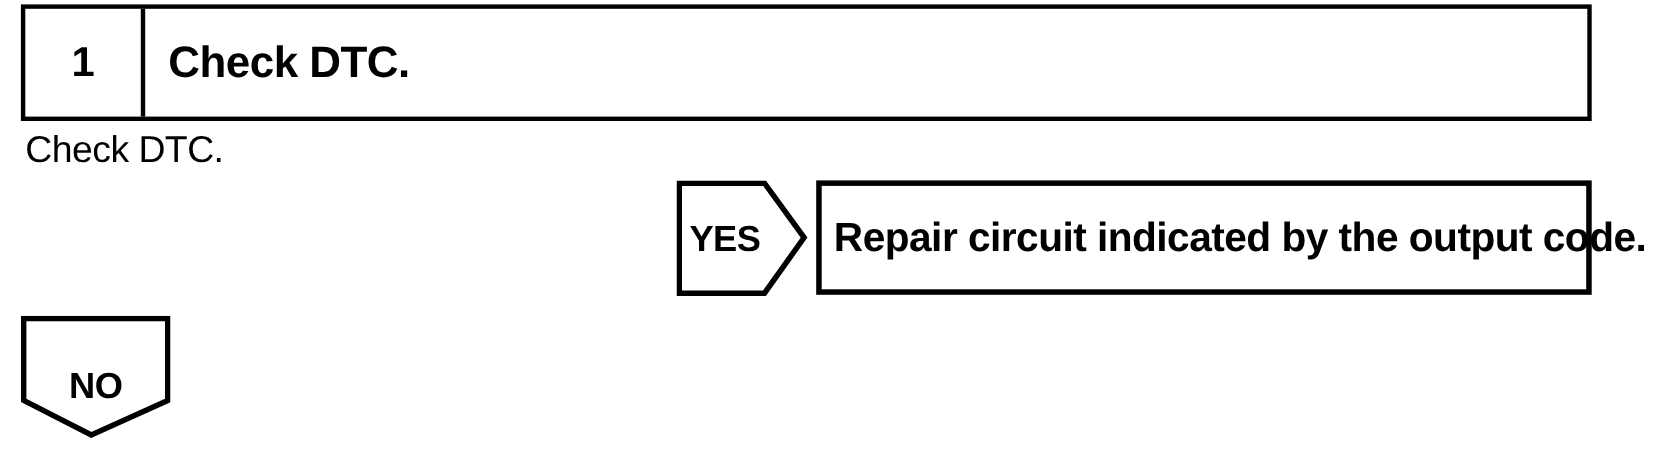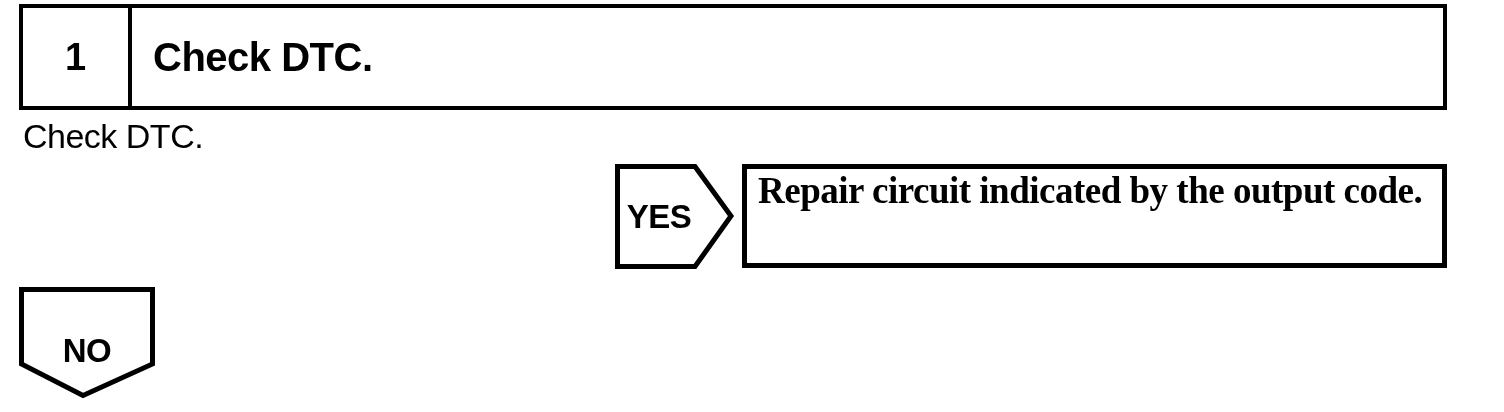--- a/index.html
+++ b/index.html
@@ -80,27 +80,26 @@
   
   .action-box {
     position: absolute;
     left: 742px;
     top: 164px;
     width: 705px;
     height: 104px;
     border: 5px solid #000;
     background: #fff;
     display: flex;
-    align-items: flex-start;
+    align-items: center;
     padding-left: 11px;
     font-weight: bold;
     font-size: 37px;
     letter-spacing: -0.5px;
     white-space: nowrap;
-    font-family: Liberation Serif, serif;
   }
 
   
   .no-wrap {
     position: absolute;
     left: 19px;
     top: 287px;
     width: 136px;
     height: 112px;
   }

